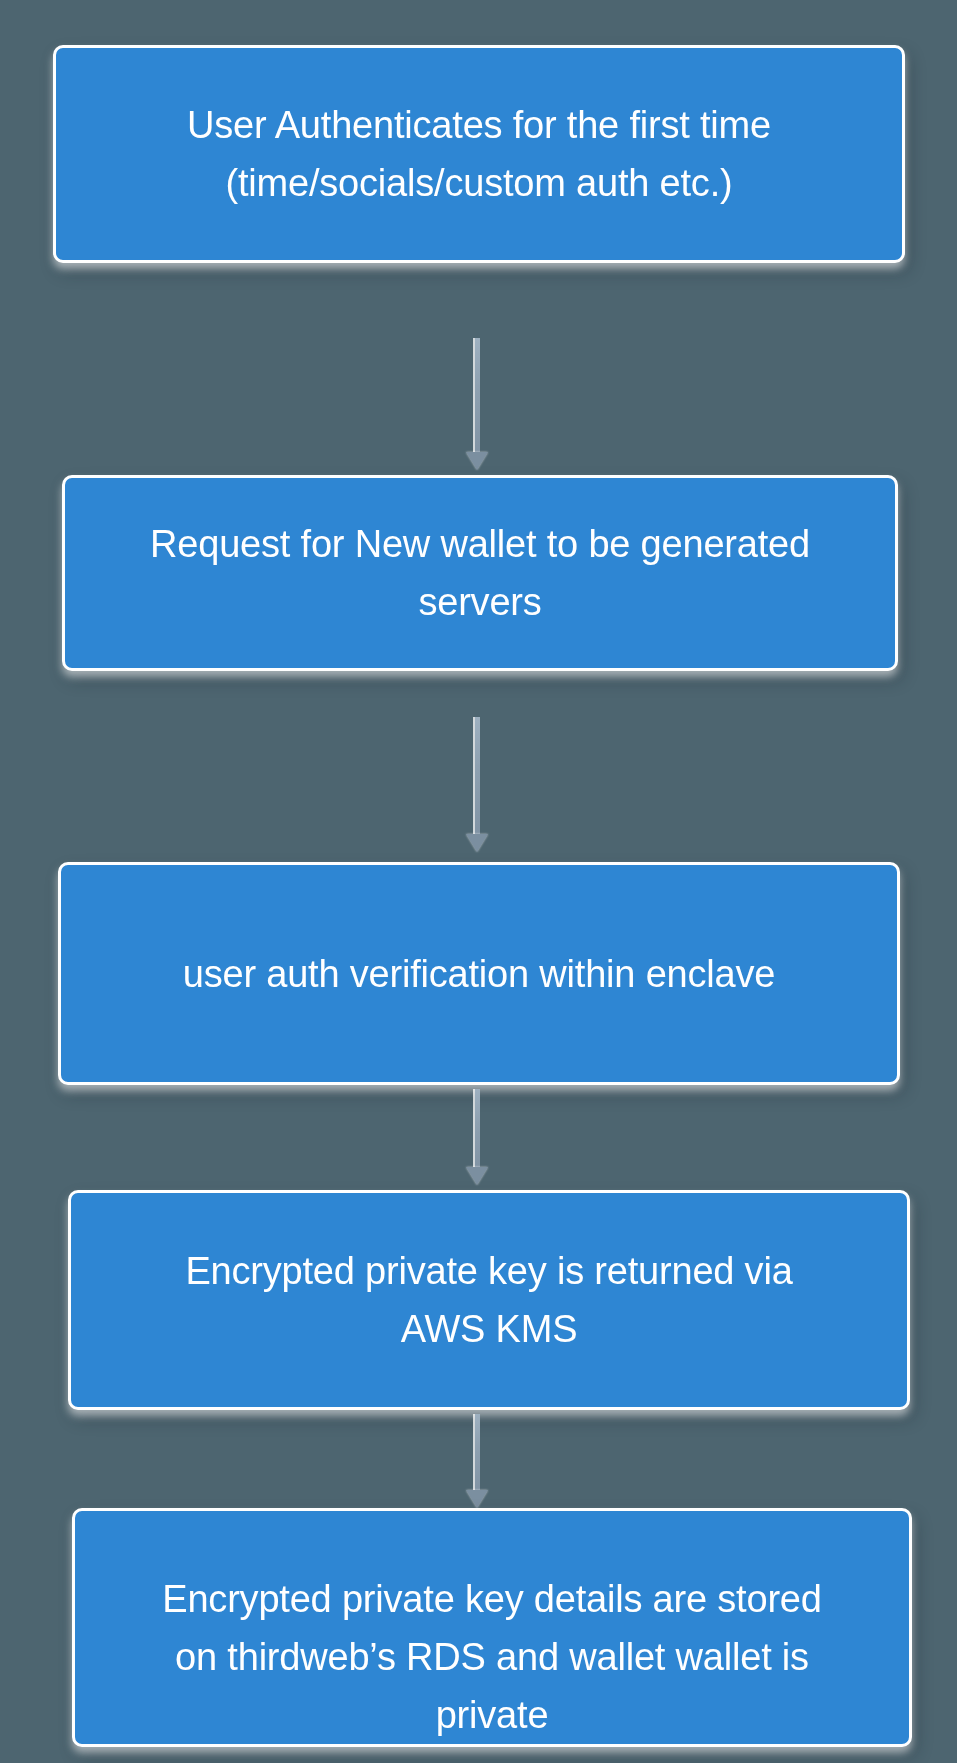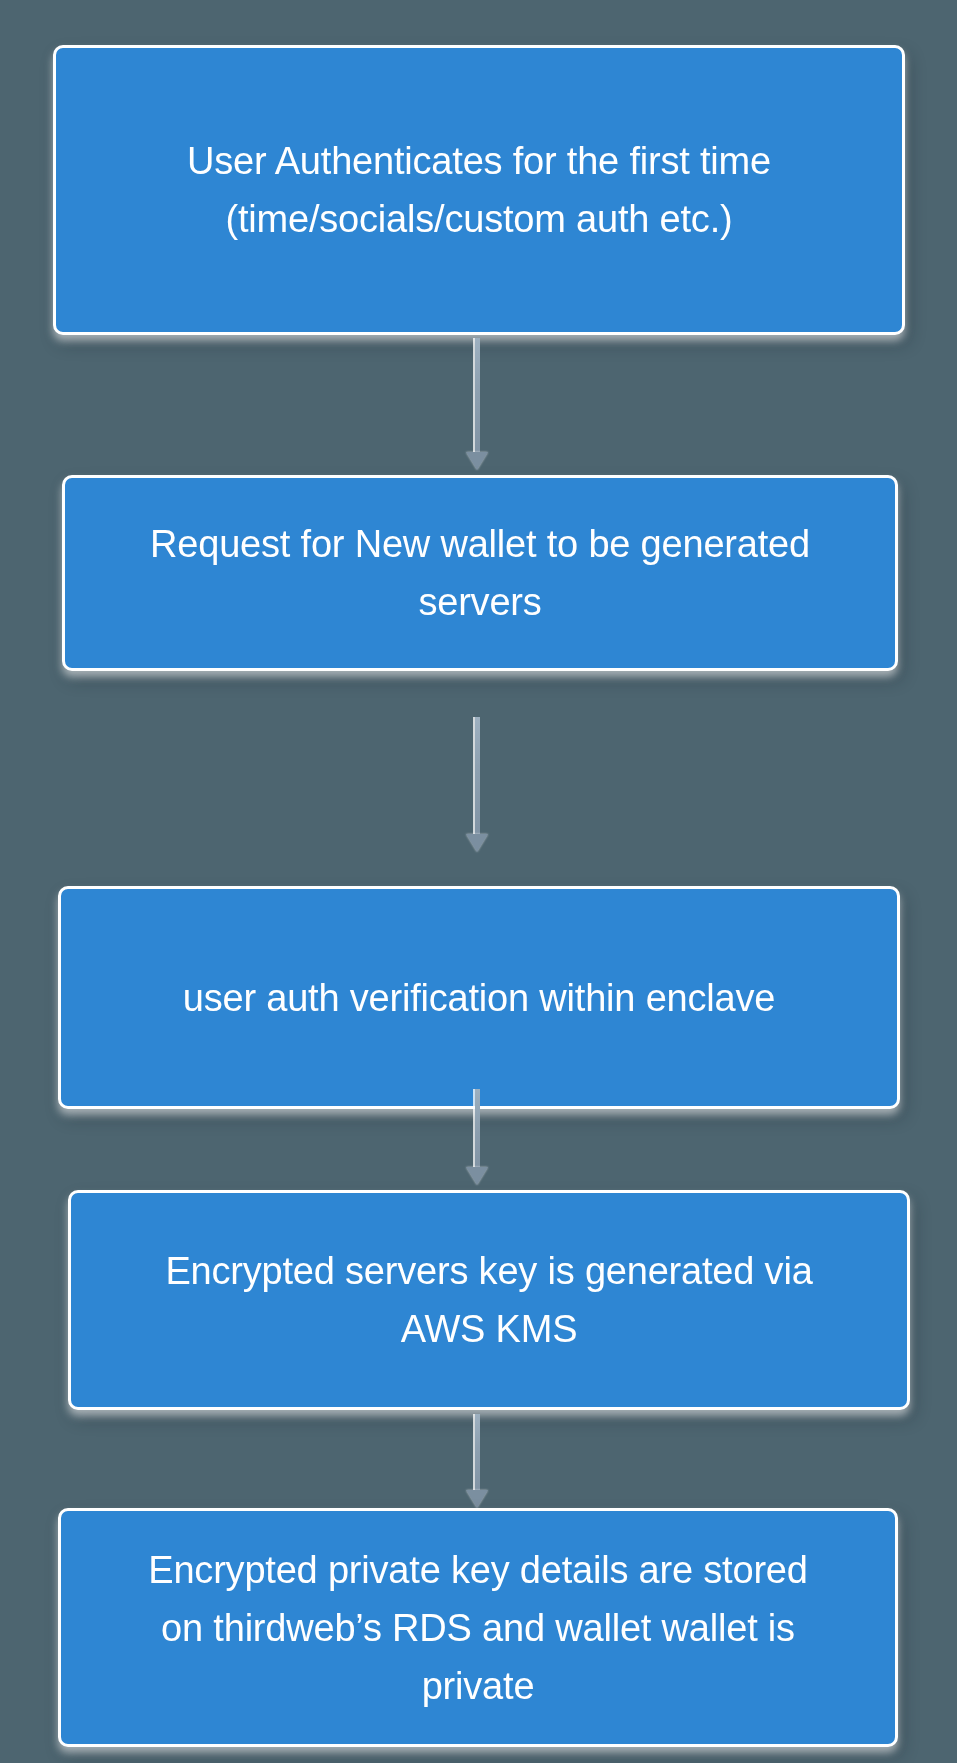--- a/index.html
+++ b/index.html
@@ -28,25 +28,25 @@
     justify-content: center;
     align-items: center;
     text-align: center;
     color: #ffffff;
     font-size: 38px;
     line-height: 58px;
     letter-spacing: -0.2px;
   }
   .step .line-txt { display: block; white-space: nowrap; }
 
-  .s1 { left: 53px;  top: 45px;   width: 852px; height: 290px; }
+  .s1 { left: 53px;  top: 45px;   width: 852px; height: 218px; }
   .s2 { left: 62px;  top: 475px;  width: 836px; height: 196px; }
-  .s3 { left: 58px;  top: 862px;  width: 842px; height: 223px; margin-top: 24px; }
+  .s3 { left: 58px;  top: 862px;  width: 842px; height: 223px; }
   .s4 { left: 68px;  top: 1190px; width: 842px; height: 220px; }
-  .s5 { left: 58px;  top: 1508px; width: 840px; height: 239px; }
+  .s5 { left: 72px;  top: 1508px; width: 840px; height: 239px; justify-content: flex-end; }
 
   .connector {
     position: absolute;
     left: 466px;            
     width: 22px;
     display: flex;
     flex-direction: column;
     align-items: center;
   }
   .connector .shaft {
@@ -95,21 +95,21 @@
   <div class="step s3">
     <span class="line-txt">user auth verification within enclave</span>
   </div>
 
   <div class="connector c3">
     <div class="shaft"></div>
     <div class="head"></div>
   </div>
 
   <div class="step s4">
-    <span class="line-txt">Encrypted servers key is generated via</span>
+    <span class="line-txt">Encrypted private key is returned via</span>
     <span class="line-txt">AWS KMS</span>
   </div>
 
   <div class="connector c4">
     <div class="shaft"></div>
     <div class="head"></div>
   </div>
 
   <div class="step s5">
     <span class="line-txt">Encrypted private key details are stored</span>

